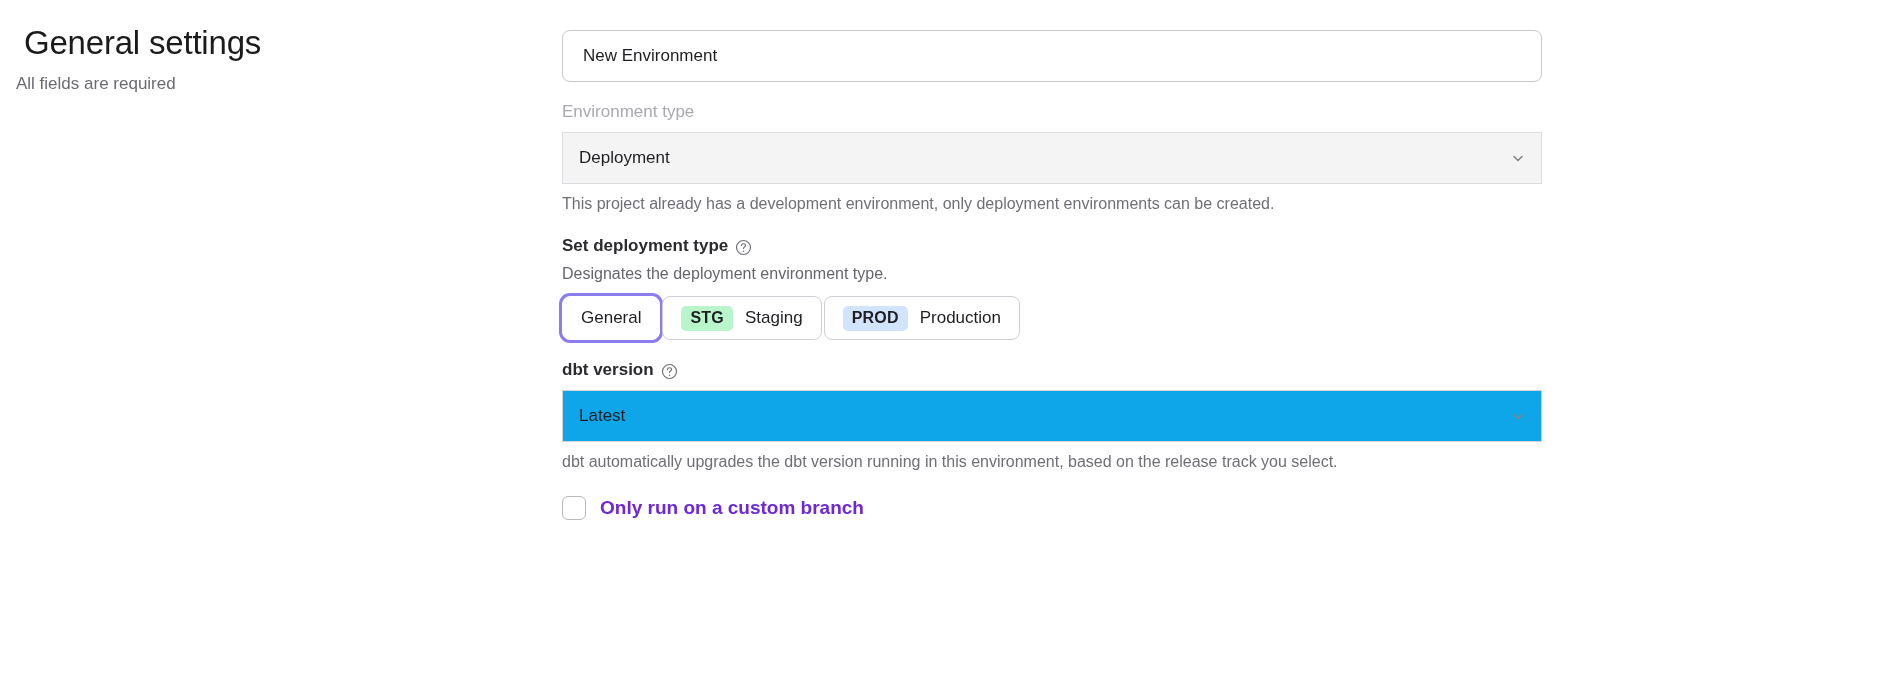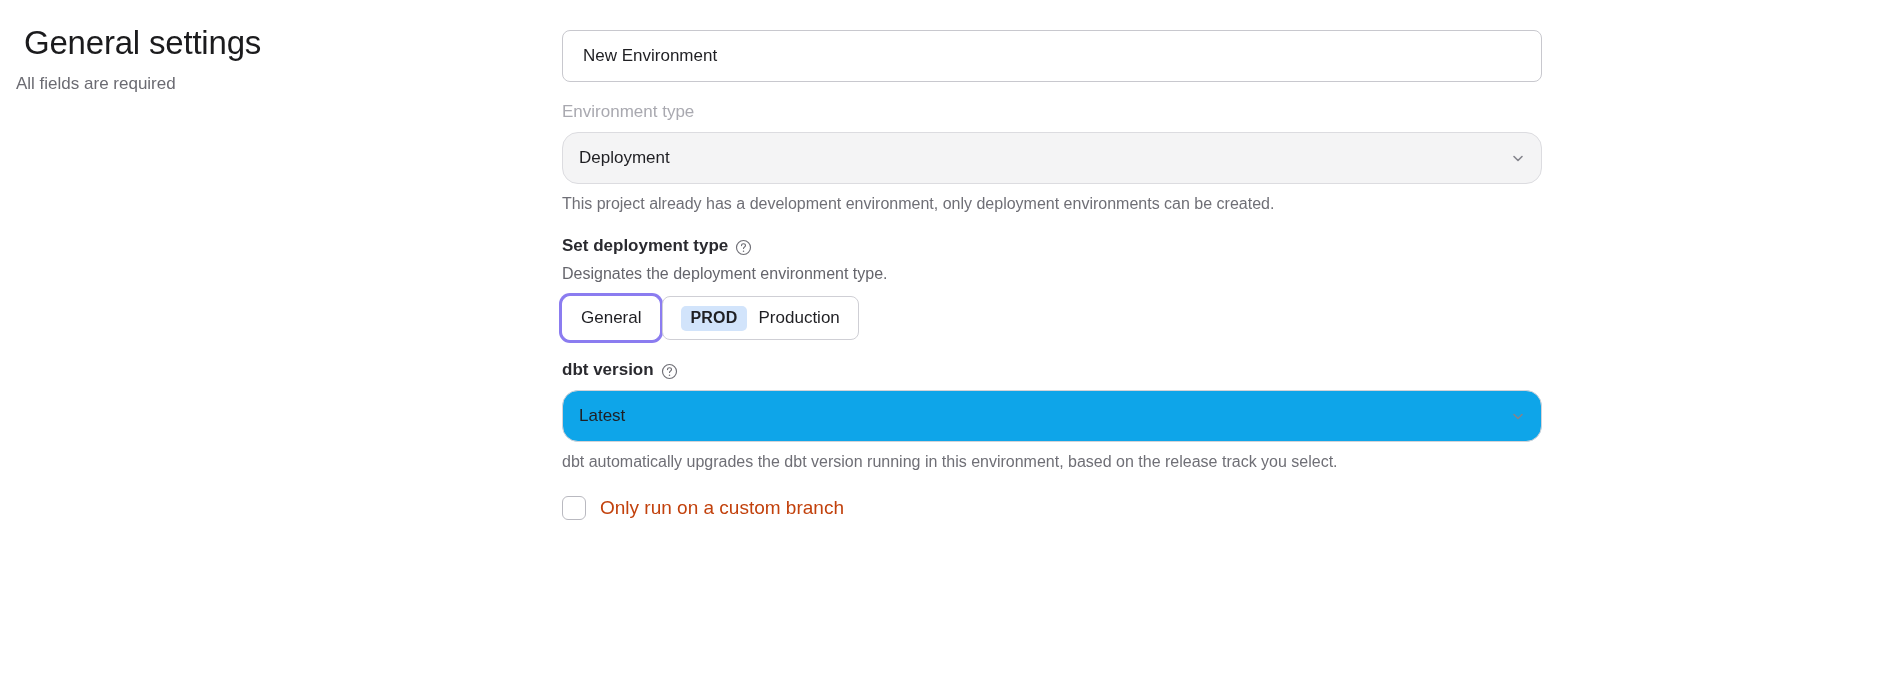--- a/index.html
+++ b/index.html
@@ -87,21 +87,21 @@
     font-size: 17px;
     color: #1f1f23;
   }
 
   
   .select-box {
     margin-top: 8px;
     width: 980px;
     height: 52px;
     border: 1px solid #d3d3d8;
-    border-radius: 16px;
+    border-radius: 0;
     display: flex;
     align-items: center;
     justify-content: space-between;
     padding: 0 16px;
     font-size: 17px;
     color: #1f1f23;
   }
   .select-box.disabled {
     background: #f4f4f5;
     border-color: #dcdce0;
@@ -185,22 +185,22 @@
     height: 24px;
     border: 1px solid #b9b9c0;
     border-radius: 6px;
     background: #ffffff;
     flex: 0 0 24px;
     cursor: pointer;
   }
   .checkbox-label {
     font-size: 19px;
     line-height: 24px;
-    color: #c2410c;
-    font-weight: 400;
+    color: #6d28d9;
+    font-weight: 700;
   }
 </style>
 </head>
 <body>
 
 <div class="page">
 
   <div class="left-col">
     <h1 class="page-title">General settings</h1>
     <p class="page-subtitle">All fields are required</p>
@@ -238,20 +238,24 @@
           </svg>
         </span>
       </div>
       <div class="section-desc">Designates the deployment environment type.</div>
 
       <div class="toggle-row">
         <button class="toggle-btn focused">
           <span>General</span>
         </button>
         <button class="toggle-btn">
+          <span class="badge stg">STG</span>
+          <span>Staging</span>
+        </button>
+        <button class="toggle-btn">
           <span class="badge prod">PROD</span>
           <span>Production</span>
         </button>
       </div>
     </div>
 
     <div class="section">
       <div class="field-label bold">
         <span>dbt version</span>
         <span class="help-icon">

